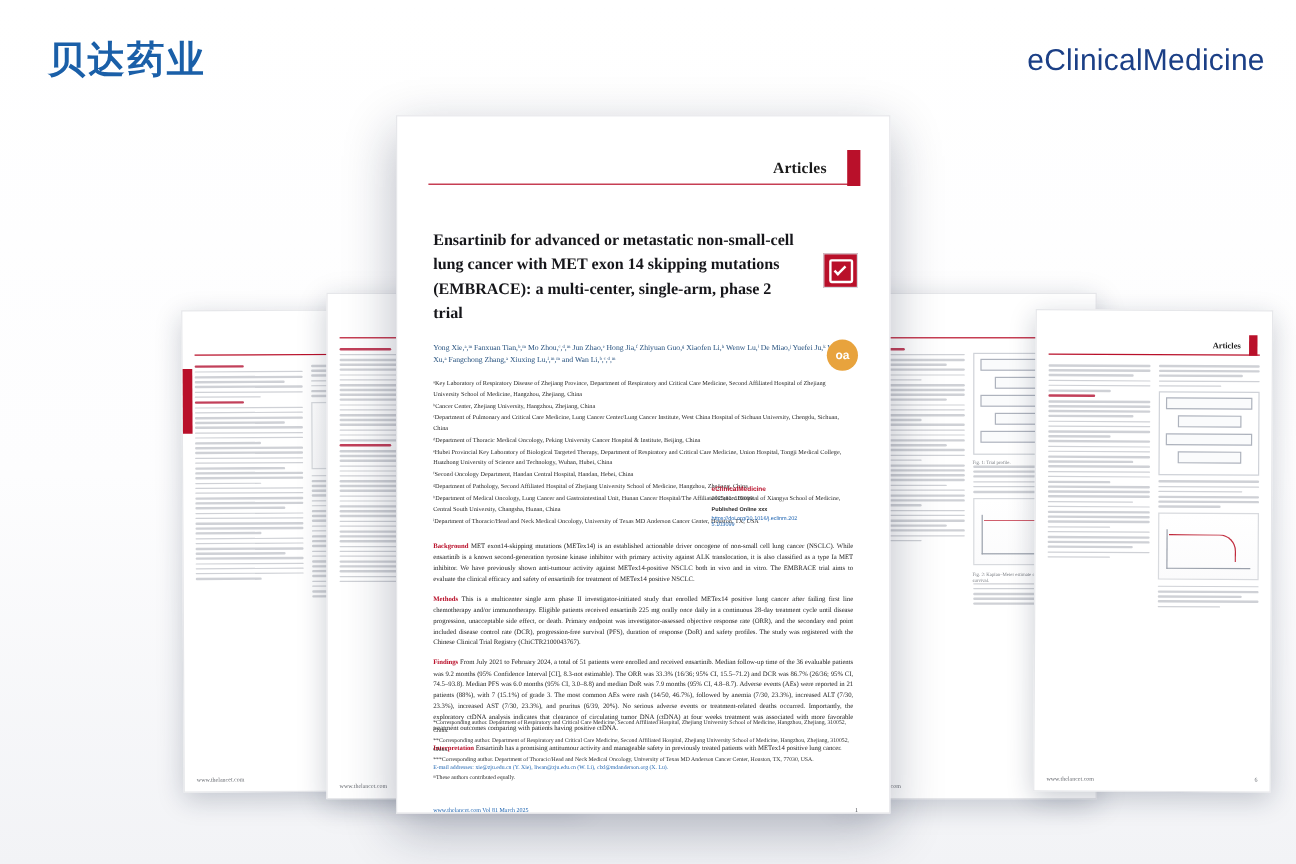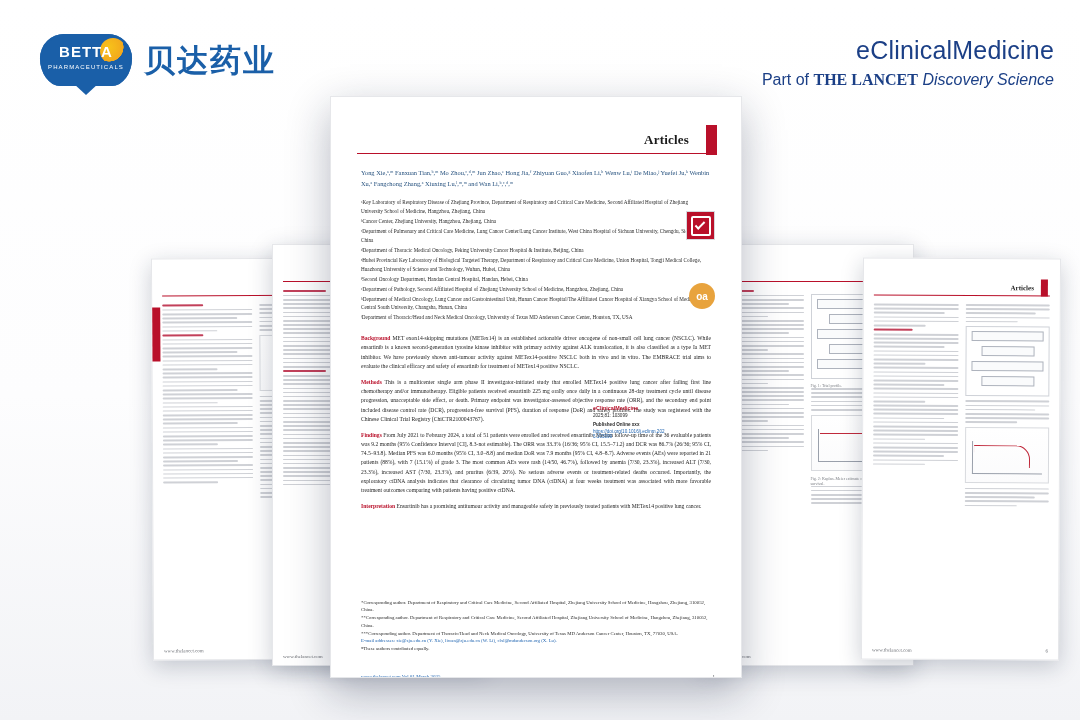--- a/index.html
+++ b/index.html
@@ -453,34 +453,25 @@
     color: #7b7e84;
     margin-top: 2px;
   }
 </style>
 </head>
 <body>
 
 <div class="stage">
 
   <div class="brand">
-    <div class="brand-mark">
-      <div class="shield"></div>
-      <div class="swoosh"></div>
-      <div class="betta">BETTA</div>
-      <div class="pharma">PHARMACEUTICALS</div>
-    </div>
     <div class="brand-cn">贝达药业</div>
   </div>
 
   <div class="masthead">
     <div class="journal">eClinicalMedicine</div>
-    <div class="sub">
-      <span>Part of </span><span class="lancet">THE LANCET</span><span class="disc"> Discovery Science</span>
-    </div>
   </div>
 
   <div class="pages">
 
     <div class="page pg-far-left mini">
       <div class="sidetab"></div>
       <div class="mini-head">
         <div class="art">Articles</div>
         <div class="tick"></div>
       </div>
@@ -855,20 +846,21 @@
     </div>
 
     <div class="page pg-main">
       <div class="main-page">
 
         <div class="m-head">
           <div class="articles">Articles</div>
           <div class="tick"></div>
         </div>
 
+        <div class="m-title">Ensartinib for advanced or metastatic non-small-cell lung cancer with MET exon 14 skipping mutations (EMBRACE): a multi-center, single-arm, phase 2 trial</div>
 
         <div class="m-crossmark">
           <div class="glyph"></div>
         </div>
 
         <div class="m-oa">oa</div>
 
         <div class="m-authors">Yong Xie,ᵃ,ᵐ Fanxuan Tian,ᵇ,ᵐ Mo Zhou,ᶜ,ᵈ,ᵐ Jun Zhao,ᵉ Hong Jia,ᶠ Zhiyuan Guo,ᵍ Xiaofen Li,ʰ Wenw Lu,ⁱ De Miao,ʲ Yuefei Ju,ᵏ Wenbin Xu,ᵃ Fangchong Zhang,ᵃ Xiuxing Lu,ˡ,ᵐ,ᵐ and Wan Li,ᵇ,ᶜ,ᵈ,ᵐ</div>
 
         <div class="m-affil">

